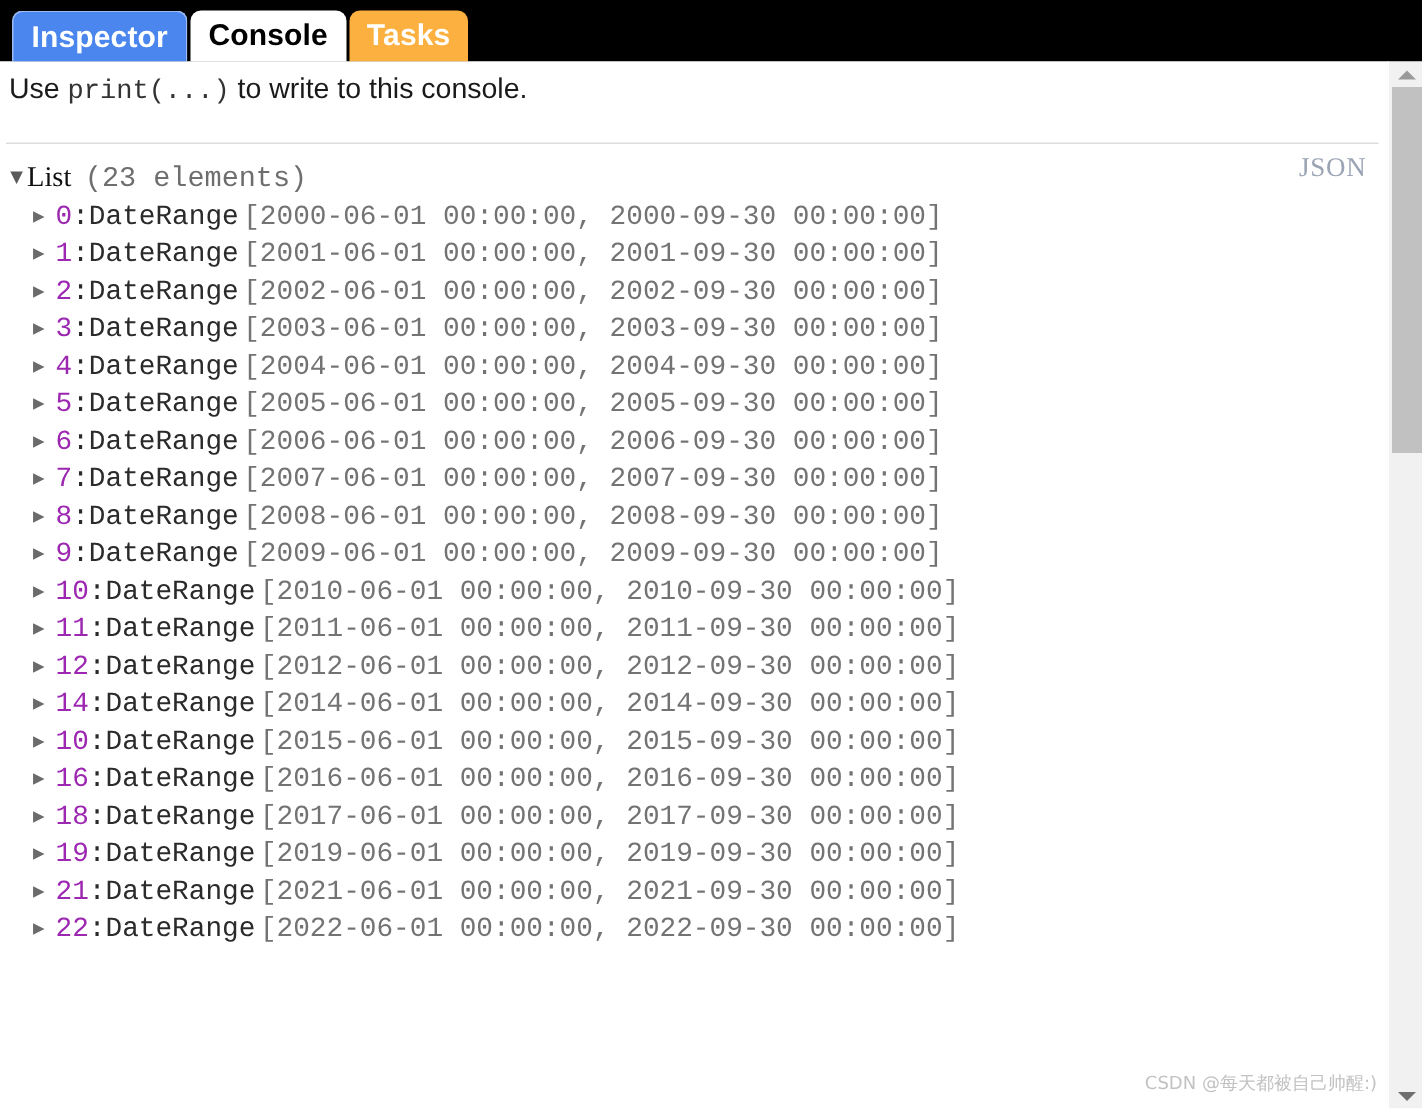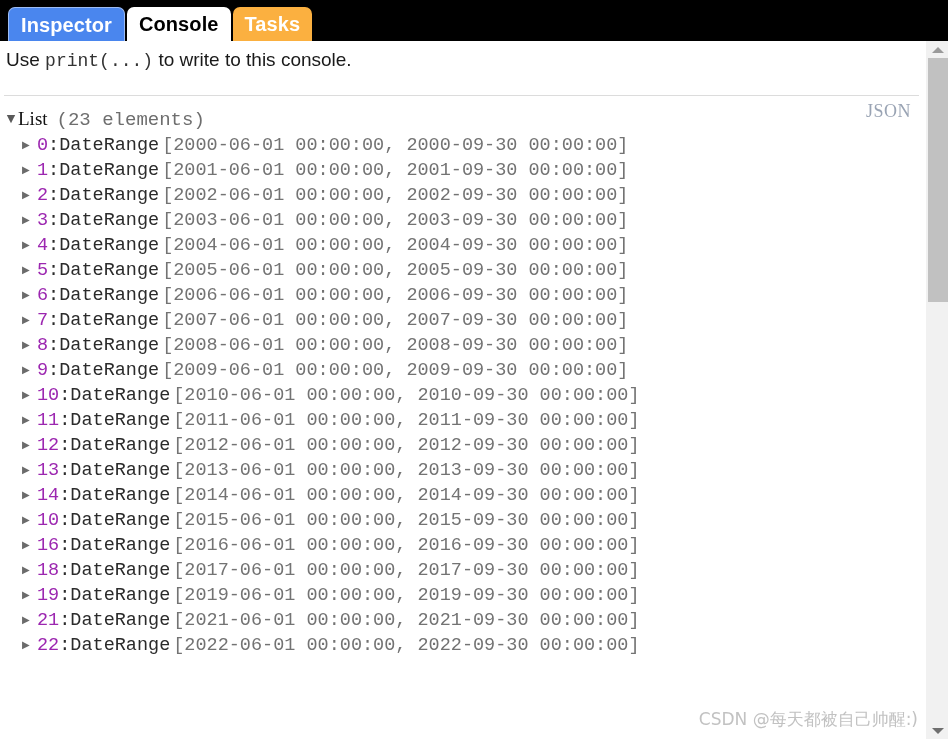--- a/index.html
+++ b/index.html
@@ -195,21 +195,21 @@
     color: #737373;
     margin-left: 3px;
   }
 
   
   .watermark {
     position: absolute;
     right: 30px;
     bottom: 8px;
     font-family: "DejaVu Sans", "Liberation Sans", sans-serif;
-    font-size: 17px;
+    font-size: 12px;
     color: #c2c2c2;
     white-space: nowrap;
     pointer-events: none;
   }
 
   
   .scrollbar {
     position: absolute;
     right: 0;
     top: 41px;
@@ -289,21 +289,20 @@
           <div class="row"><span class="twisty">▶</span><span class="idx">3</span><span class="colon">:</span><span class="type">DateRange</span><span class="val">[2003-06-01 00:00:00, 2003-09-30 00:00:00]</span></div>
           <div class="row"><span class="twisty">▶</span><span class="idx">4</span><span class="colon">:</span><span class="type">DateRange</span><span class="val">[2004-06-01 00:00:00, 2004-09-30 00:00:00]</span></div>
           <div class="row"><span class="twisty">▶</span><span class="idx">5</span><span class="colon">:</span><span class="type">DateRange</span><span class="val">[2005-06-01 00:00:00, 2005-09-30 00:00:00]</span></div>
           <div class="row"><span class="twisty">▶</span><span class="idx">6</span><span class="colon">:</span><span class="type">DateRange</span><span class="val">[2006-06-01 00:00:00, 2006-09-30 00:00:00]</span></div>
           <div class="row"><span class="twisty">▶</span><span class="idx">7</span><span class="colon">:</span><span class="type">DateRange</span><span class="val">[2007-06-01 00:00:00, 2007-09-30 00:00:00]</span></div>
           <div class="row"><span class="twisty">▶</span><span class="idx">8</span><span class="colon">:</span><span class="type">DateRange</span><span class="val">[2008-06-01 00:00:00, 2008-09-30 00:00:00]</span></div>
           <div class="row"><span class="twisty">▶</span><span class="idx">9</span><span class="colon">:</span><span class="type">DateRange</span><span class="val">[2009-06-01 00:00:00, 2009-09-30 00:00:00]</span></div>
           <div class="row"><span class="twisty">▶</span><span class="idx">10</span><span class="colon">:</span><span class="type">DateRange</span><span class="val">[2010-06-01 00:00:00, 2010-09-30 00:00:00]</span></div>
           <div class="row"><span class="twisty">▶</span><span class="idx">11</span><span class="colon">:</span><span class="type">DateRange</span><span class="val">[2011-06-01 00:00:00, 2011-09-30 00:00:00]</span></div>
           <div class="row"><span class="twisty">▶</span><span class="idx">12</span><span class="colon">:</span><span class="type">DateRange</span><span class="val">[2012-06-01 00:00:00, 2012-09-30 00:00:00]</span></div>
-          <div class="row"><span class="twisty">▶</span><span class="idx">13</span><span class="colon">:</span><span class="type">DateRange</span><span class="val">[2013-06-01 00:00:00, 2013-09-30 00:00:00]</span></div>
           <div class="row"><span class="twisty">▶</span><span class="idx">14</span><span class="colon">:</span><span class="type">DateRange</span><span class="val">[2014-06-01 00:00:00, 2014-09-30 00:00:00]</span></div>
           <div class="row"><span class="twisty">▶</span><span class="idx">10</span><span class="colon">:</span><span class="type">DateRange</span><span class="val">[2015-06-01 00:00:00, 2015-09-30 00:00:00]</span></div>
           <div class="row"><span class="twisty">▶</span><span class="idx">16</span><span class="colon">:</span><span class="type">DateRange</span><span class="val">[2016-06-01 00:00:00, 2016-09-30 00:00:00]</span></div>
           <div class="row"><span class="twisty">▶</span><span class="idx">18</span><span class="colon">:</span><span class="type">DateRange</span><span class="val">[2017-06-01 00:00:00, 2017-09-30 00:00:00]</span></div>
           <div class="row"><span class="twisty">▶</span><span class="idx">19</span><span class="colon">:</span><span class="type">DateRange</span><span class="val">[2019-06-01 00:00:00, 2019-09-30 00:00:00]</span></div>
           <div class="row"><span class="twisty">▶</span><span class="idx">21</span><span class="colon">:</span><span class="type">DateRange</span><span class="val">[2021-06-01 00:00:00, 2021-09-30 00:00:00]</span></div>
           <div class="row"><span class="twisty">▶</span><span class="idx">22</span><span class="colon">:</span><span class="type">DateRange</span><span class="val">[2022-06-01 00:00:00, 2022-09-30 00:00:00]</span></div>
         </div>
 
     </div>

